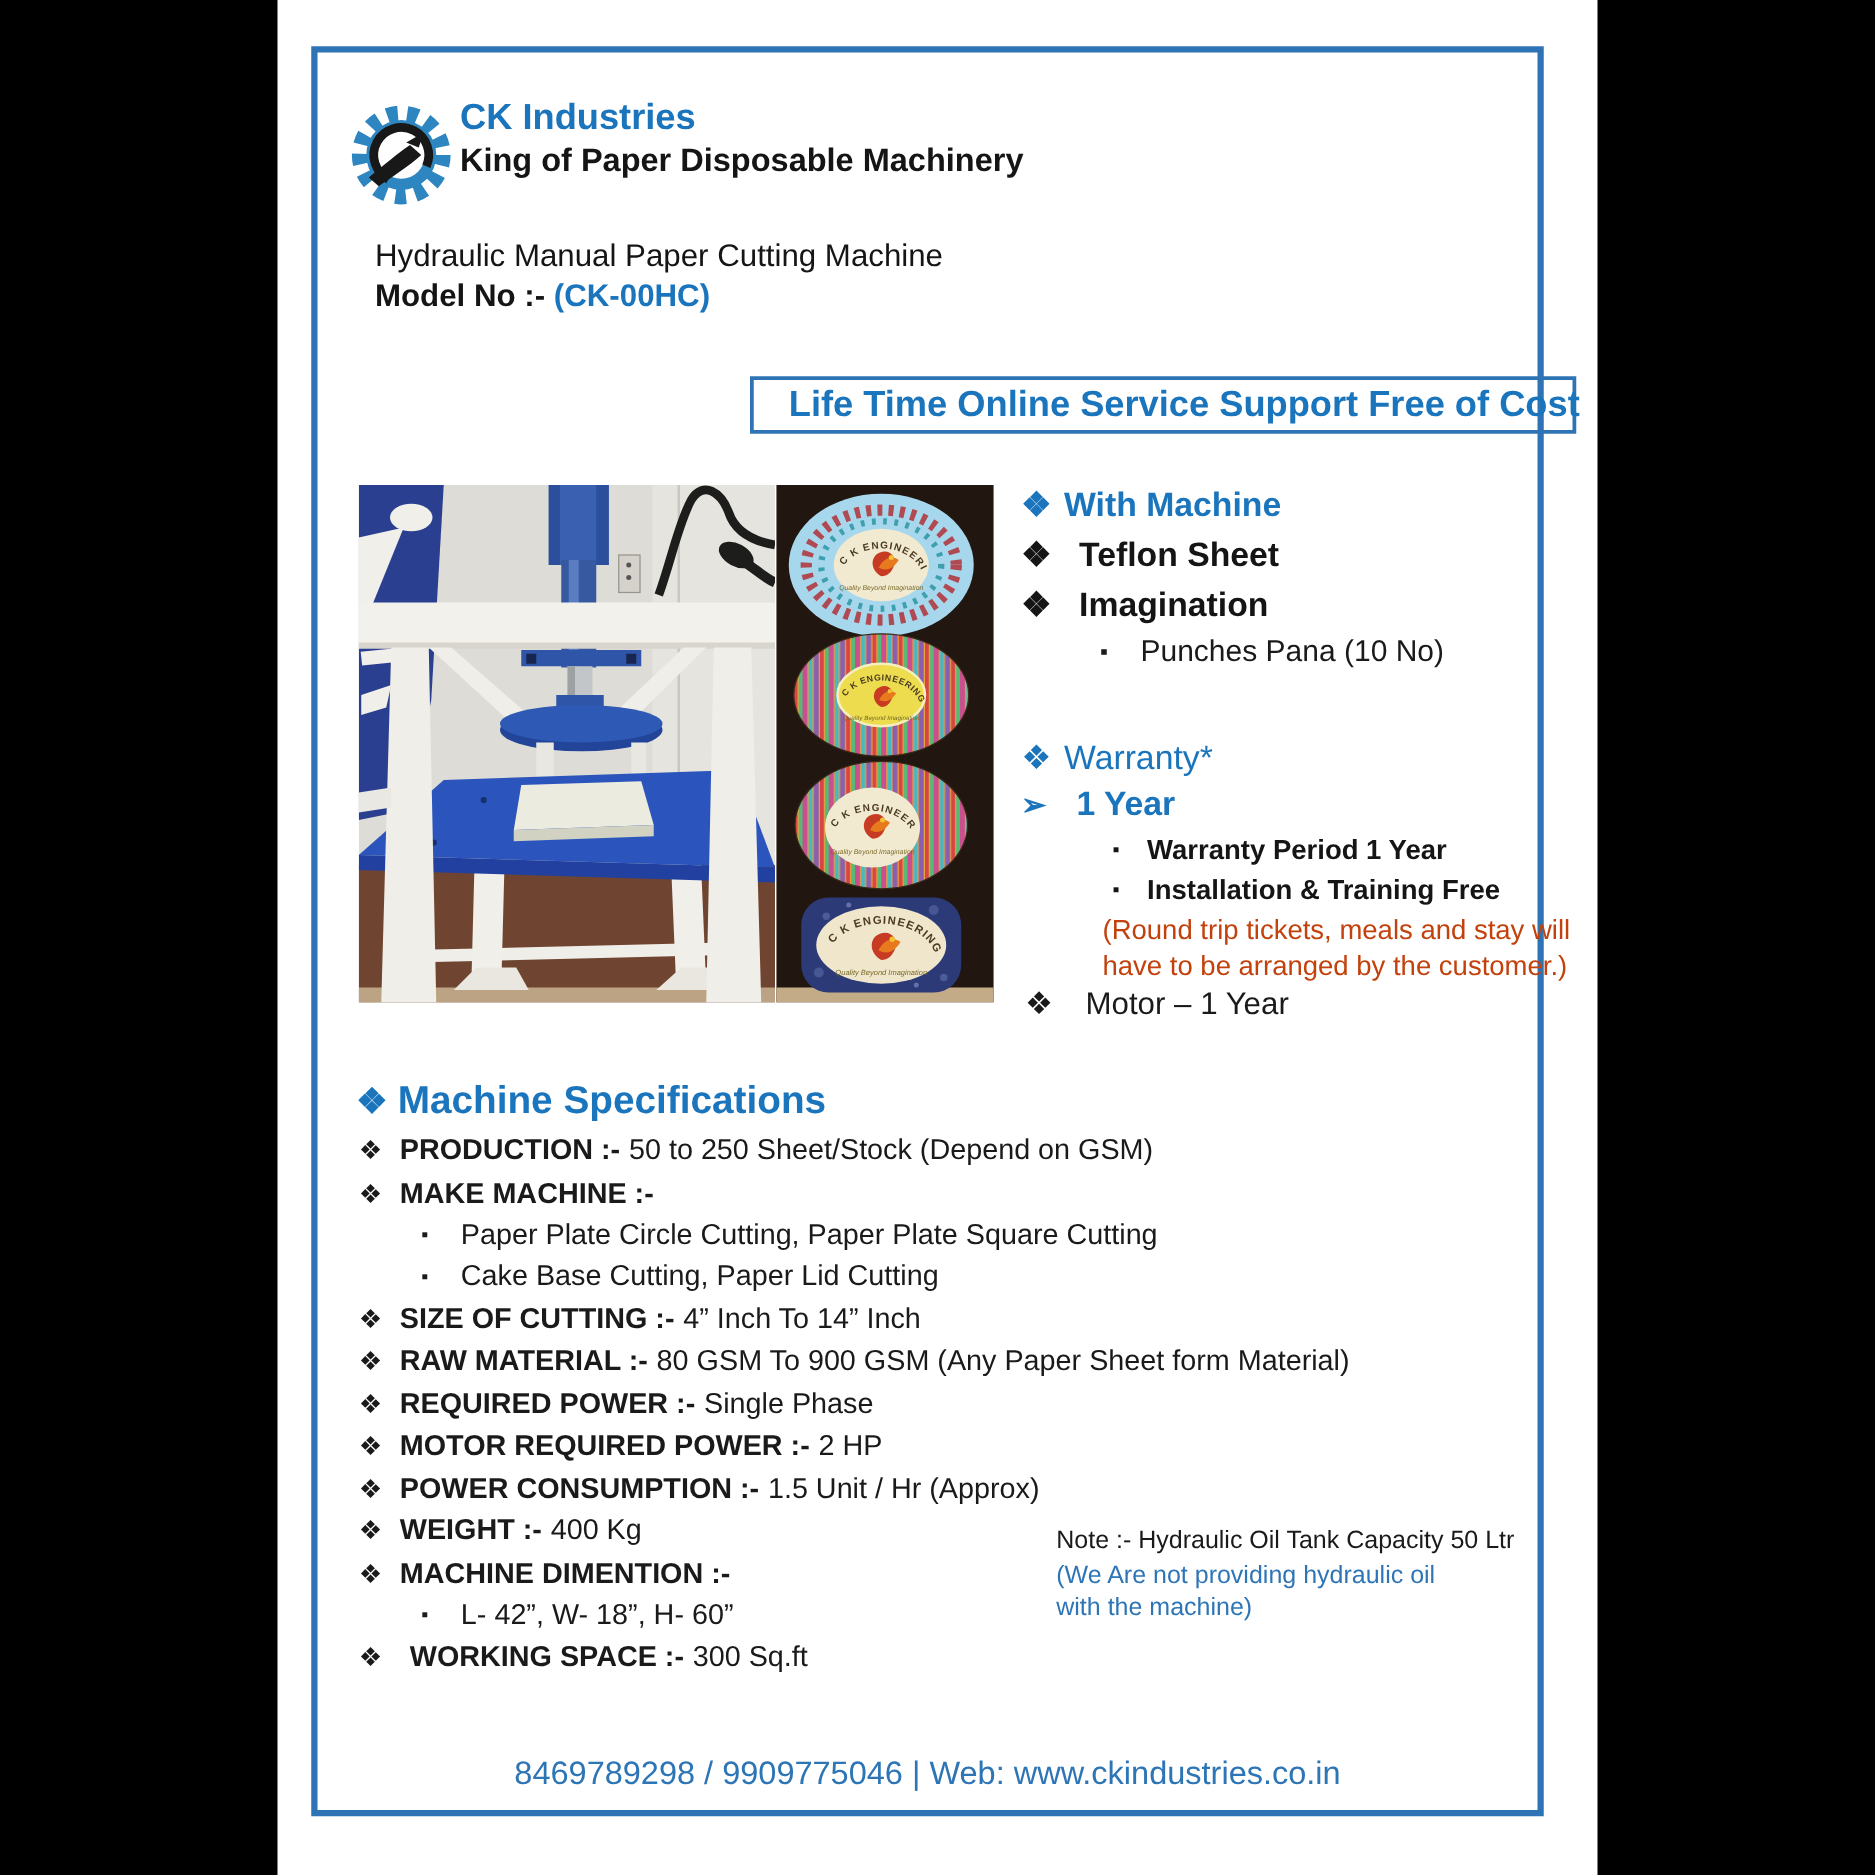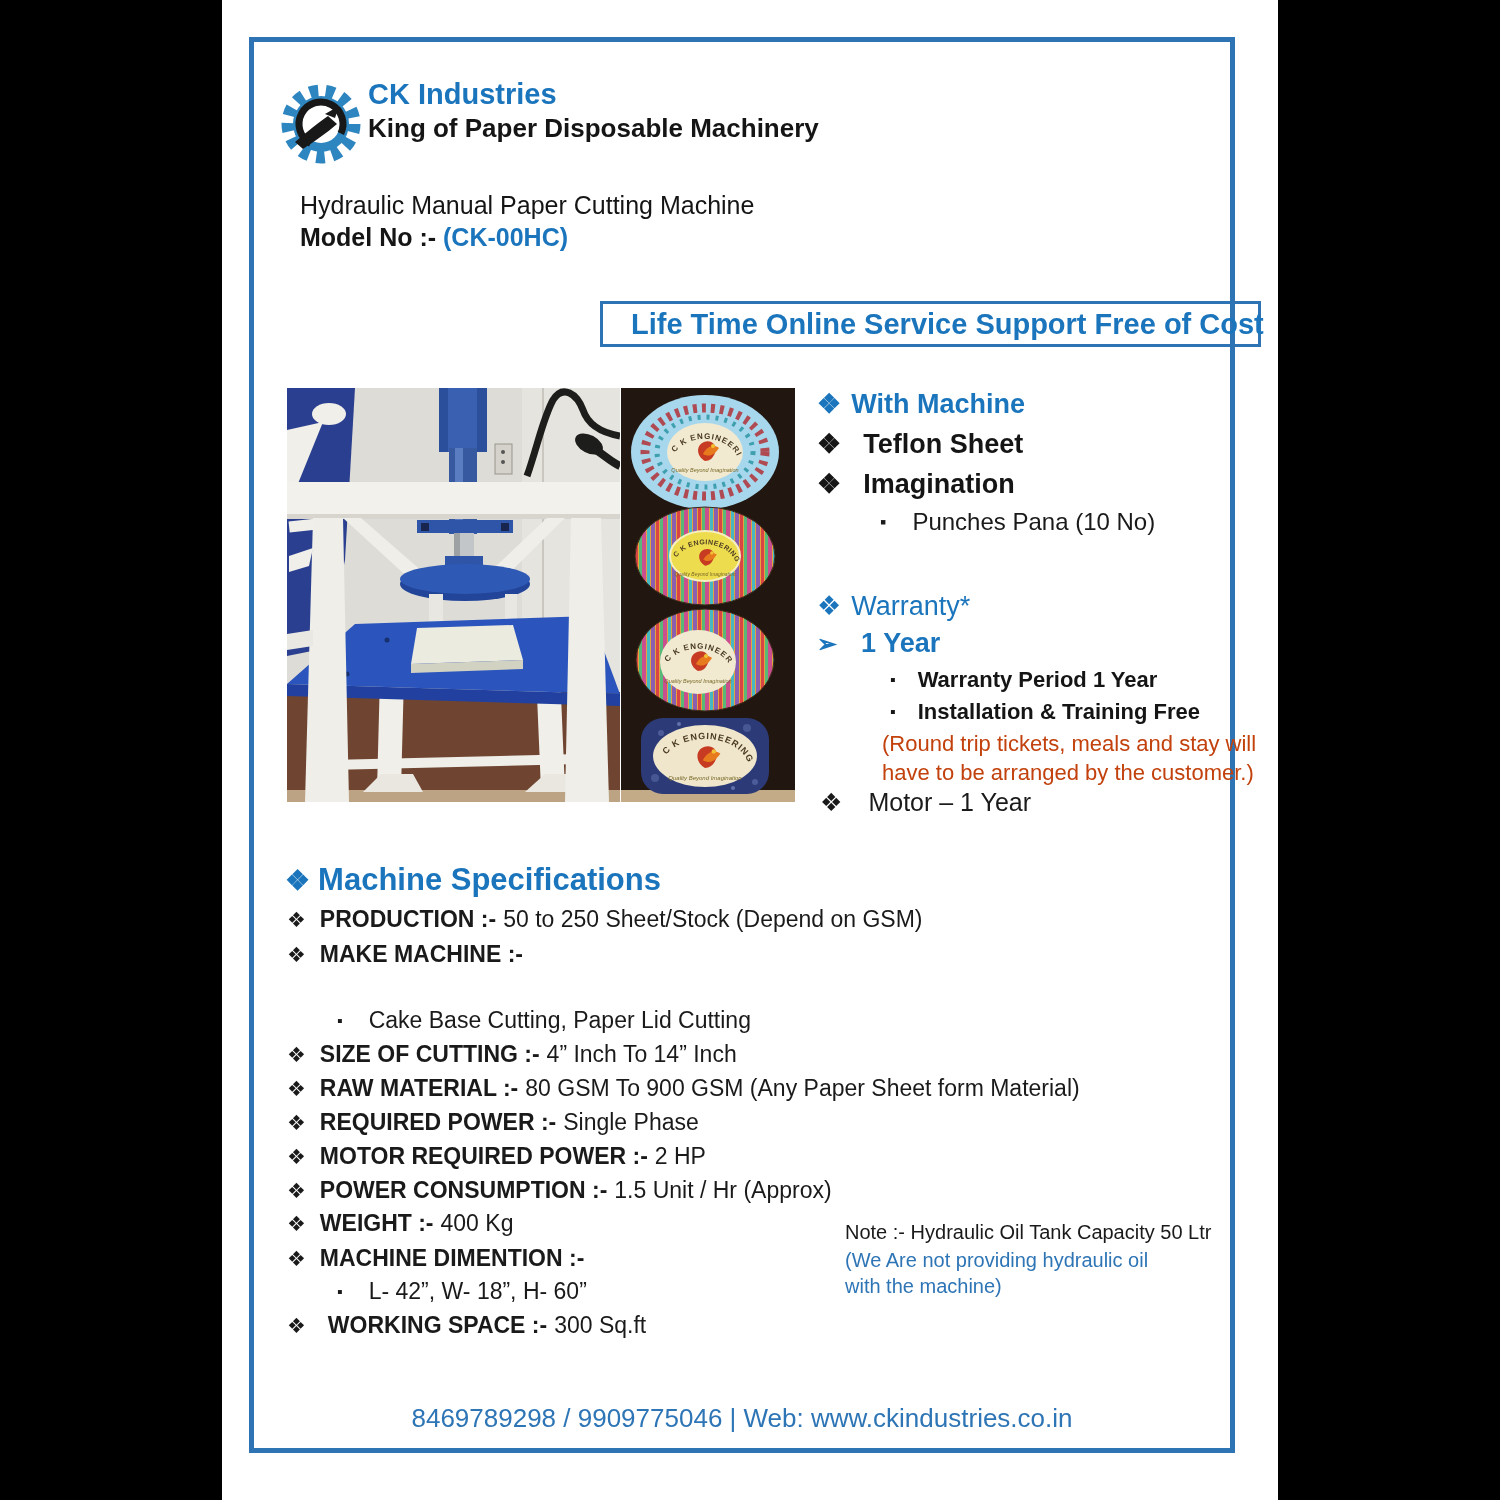--- a/index.html
+++ b/index.html
@@ -255,20 +255,23 @@
   <div class="abs rrow spec-head" style="top:862px;">
     <span class="bullet">❖</span><span>Machine Specifications</span>
   </div>
 
   <div class="abs rrow spec-row" style="top:906px;">
     <span class="bullet">❖</span><span class="spec-label">PRODUCTION :-</span><span class="spec-value">50 to 250 Sheet/Stock (Depend on GSM)</span>
   </div>
   <div class="abs rrow spec-row" style="top:941px;">
     <span class="bullet">❖</span><span class="spec-label">MAKE MACHINE :-</span><span class="spec-value"></span>
   </div>
+  <div class="abs rrow spec-sub" style="top:974px;">
+    <span class="bullet">▪</span><span>Paper Plate Circle Cutting, Paper Plate Square Cutting</span>
+  </div>
   <div class="abs rrow spec-sub" style="top:1007px;">
     <span class="bullet">▪</span><span>Cake Base Cutting, Paper Lid Cutting</span>
   </div>
   <div class="abs rrow spec-row" style="top:1041px;">
     <span class="bullet">❖</span><span class="spec-label">SIZE OF CUTTING :-</span><span class="spec-value">4” Inch To 14” Inch</span>
   </div>
   <div class="abs rrow spec-row" style="top:1075px;">
     <span class="bullet">❖</span><span class="spec-label">RAW MATERIAL :-</span><span class="spec-value">80 GSM To 900 GSM  (Any Paper Sheet form Material)</span>
   </div>
   <div class="abs rrow spec-row" style="top:1109px;">

